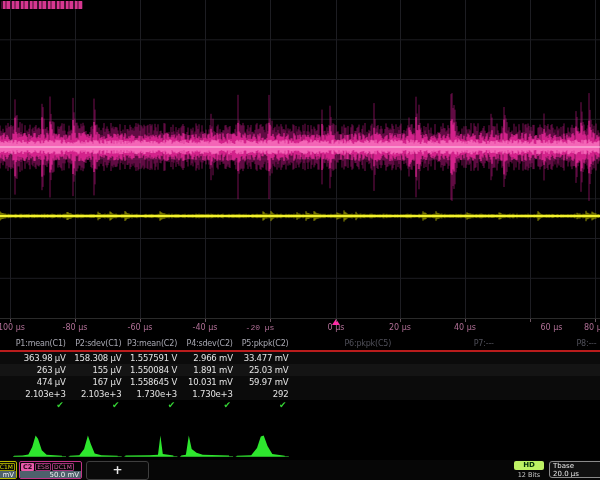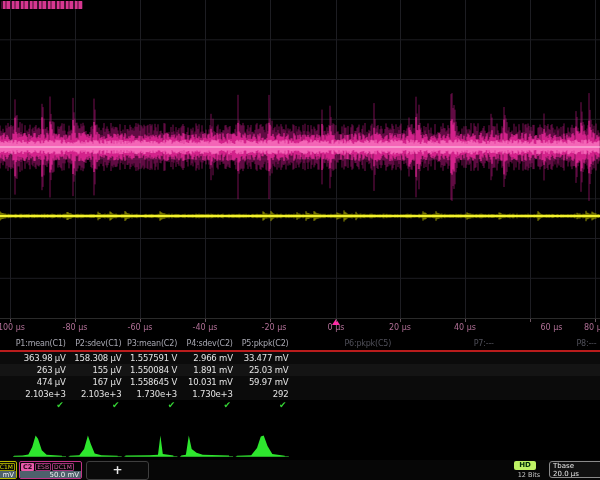--- a/index.html
+++ b/index.html
@@ -40,21 +40,21 @@
   .ch-badge-solid{background:#e85aa8;color:#2a081c;font-size:6.5px;font-weight:bold;
                   padding:0 2px;border-radius:1px;line-height:8px;}
   .ch-badge-out{border:1px solid #a03078;color:#d55da0;font-size:6px;line-height:6px;
                 padding:0 1px;border-radius:1px;white-space:nowrap;}
   .c1box .ch-badge-out{border-color:#9a9a00;color:#d6d600;margin-left:auto;}
   .ch-scale{height:8px;background:#4e616c;color:#f0f0f0;font-size:7px;line-height:8px;
             text-align:right;padding:0 2px;}
   .addbox{position:absolute;left:86px;top:1px;width:61px;height:17px;border:1px solid #3f3f3f;
           border-radius:3px;background:#0a0a0a;color:#e8e8e8;font-size:12px;font-weight:bold;
           text-align:center;line-height:16px;}
-  .hd-badge{position:absolute;left:514px;top:1px;width:22px;height:9px;background:#bef264;
+  .hd-badge{position:absolute;left:514px;top:1px;width:30px;height:9px;background:#bef264;
             border-radius:2px;color:#03300a;font-weight:bold;font-size:7px;text-align:center;line-height:9px;}
   .hd-sub{position:absolute;left:512px;top:11px;width:34px;font-size:6.5px;color:#c8c8c8;text-align:center;}
   .tbase{position:absolute;left:549px;top:1px;width:60px;height:17px;box-sizing:border-box;
          border:1px solid #8a8a8a;border-radius:3px;background:#101010;overflow:hidden;}
   .tbase-title{font-size:7px;color:#e8e8e8;padding:1px 0 0 3px;line-height:7px;}
   .tbase-val{font-size:7px;color:#e8e8e8;padding-left:3px;line-height:8px;}
 </style>
 </head>
 <body>
 
@@ -80,21 +80,21 @@
     <div class="trig" style="left: 336px;"></div>
   <div class="tick" style="left: 10px;"></div>
       <div class="axis-label" style="left: 10px; color: rgb(176, 111, 150);">-100 µs</div>
       <div class="tick" style="left: 75px;"></div>
       <div class="axis-label" style="left: 75px; color: rgb(176, 111, 150);">-80 µs</div>
       <div class="tick" style="left: 140px;"></div>
       <div class="axis-label" style="left: 140px; color: rgb(176, 111, 150);">-60 µs</div>
       <div class="tick" style="left: 205px;"></div>
       <div class="axis-label" style="left: 205px; color: rgb(176, 111, 150);">-40 µs</div>
       <div class="tick" style="left: 270px;"></div>
-      <div class="axis-label" style="left: 274px; color: rgb(176, 111, 150);">-20 µs</div>
+      <div class="axis-label" style="left: 260px; color: rgb(176, 111, 150); font-family: Liberation Mono, monospace;">-20 µs</div>
       <div class="tick" style="left: 336px;"></div>
       <div class="axis-label" style="left: 336px; color: rgb(176, 111, 150);">0 µs</div>
       <div class="tick" style="left: 400px;"></div>
       <div class="axis-label" style="left: 400px; color: rgb(176, 111, 150);">20 µs</div>
       <div class="tick" style="left: 465px;"></div>
       <div class="axis-label" style="left: 465px; color: rgb(176, 111, 150);">40 µs</div>
       <div class="tick" style="left: 530px;"></div>
       <div class="axis-label" style="left: 530px; color: rgb(176, 111, 150); padding-left: 43px;">60 µs</div>
       <div class="tick" style="left: 595px;"></div>
       <div class="axis-label" style="left: 595px; color: rgb(176, 111, 150);">80 µs</div>

